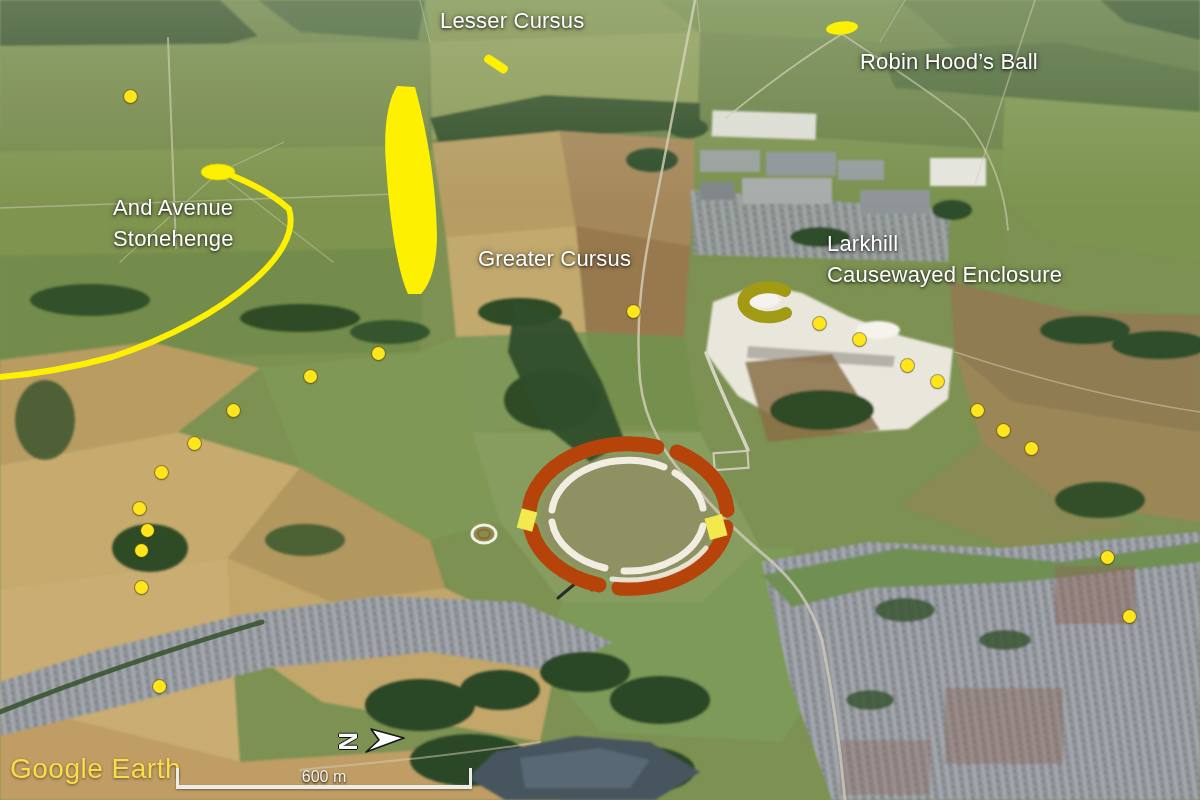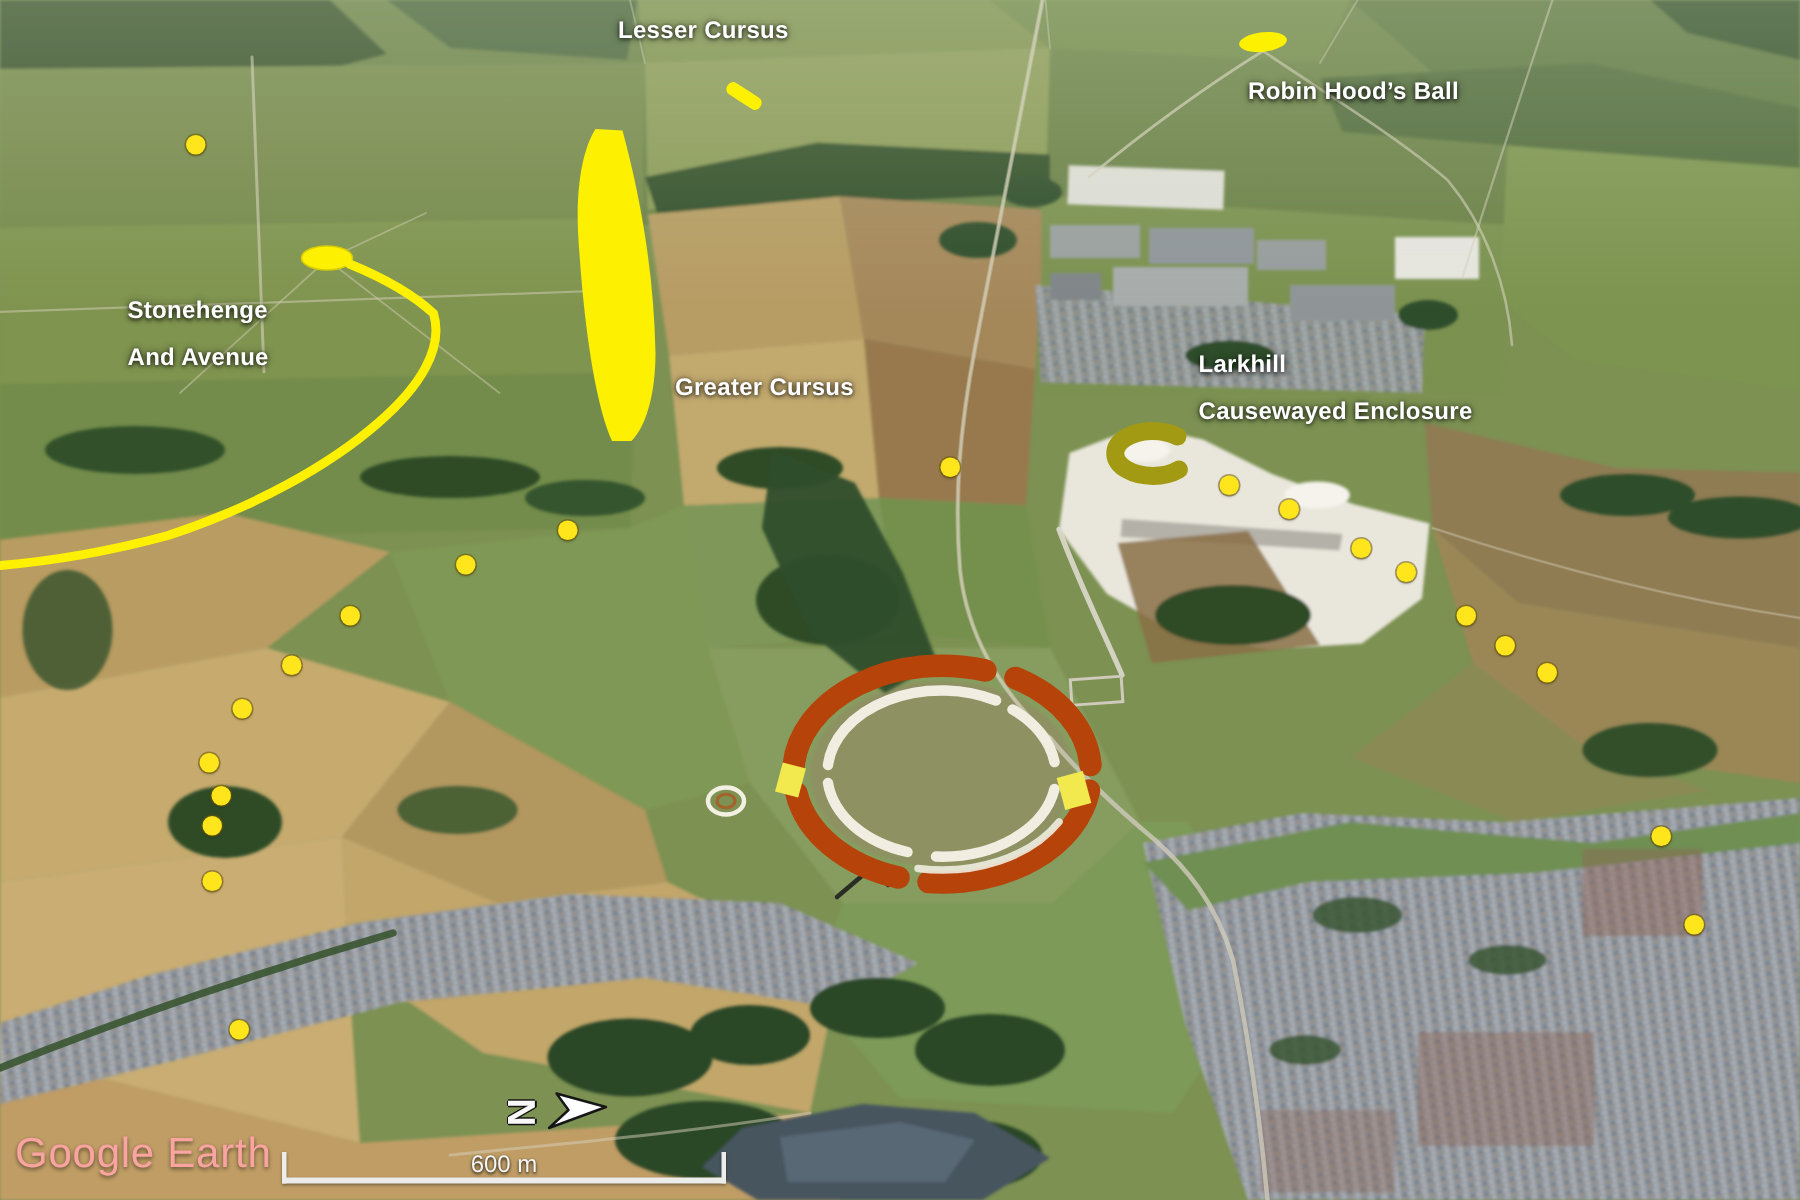--- a/index.html
+++ b/index.html
@@ -10,38 +10,39 @@
     --gap-yellow:#f2e94e;
     --enclosure-olive:#a29a12;
     --label-text:#ffffff;
   }
   *{margin:0;padding:0;box-sizing:border-box;}
   body{width:1200px;height:800px;overflow:hidden;background:#000;font-family:"Liberation Sans",sans-serif;}
   #viewport{position:relative;width:1200px;height:800px;overflow:hidden;}
   #terrain{position:absolute;left:0;top:0;}
   #features{position:absolute;left:0;top:0;pointer-events:none;}
   .map-label{
-    position:absolute;color:var(--label-text);font-weight:bold;
-    font-size:16px;line-height:31px;letter-spacing:.2px;white-space:nowrap;
+    position:absolute;color:var(--label-text);font-weight:normal;
+    font-size:22px;line-height:31px;letter-spacing:.2px;white-space:nowrap;
     text-shadow:0 1px 3px rgba(0,0,0,.8), 0 0 6px rgba(0,0,0,.45);
+    margin-left:28px;
   }
   .dot{
     position:absolute;width:13px;height:13px;border-radius:50%;
     background:var(--dot-yellow);
     box-shadow:0 0 0 1px rgba(110,90,0,.55), 0 1px 2px rgba(0,0,0,.35);
   }
   #dots-layer{position:absolute;left:0;top:0;width:1200px;height:800px;}
   #logo{
-    position:absolute;left:10px;top:753px;font-size:28px;color:#fca5a5;
+    position:absolute;left:10px;top:753px;font-size:28px;color:#fde047;
     letter-spacing:.5px;opacity:.96;text-shadow:0 1px 3px rgba(0,0,0,.55);
     font-weight:400;
     text-align:right;
   }
   #scalebar{
-    position:absolute;left:188px;top:768px;width:296px;height:21px;
+    position:absolute;left:176px;top:768px;width:296px;height:21px;
     border-left:3px solid #ececea;border-right:3px solid #ececea;border-bottom:4px solid #ececea;
     filter:drop-shadow(0 1px 1px rgba(0,0,0,.4));
   }
   #scalebar .scale-label{
     width:100%;text-align:center;color:#f5f5f3;font-size:16px;line-height:17px;
     text-shadow:0 1px 2px rgba(0,0,0,.6);
   }
   #compass{position:absolute;left:338px;top:724px;width:80px;height:34px;}
   #compass .north-letter{
     position:absolute;left:0;top:2px;display:inline-block;color:#f8f8f8;font-weight:bold;font-size:26px;
@@ -279,22 +280,22 @@
       <div class="dot" style="left: 971px; top: 404px;"></div>
       <div class="dot" style="left: 997px; top: 424px;"></div>
       <div class="dot" style="left: 1025px; top: 442px;"></div>
       <div class="dot" style="left: 1101px; top: 551px;"></div>
       <div class="dot" style="left: 1123px; top: 610px;"></div>
     </div>
 
   <div class="map-label" style="left:412px;top:5px">Lesser Cursus</div>
   <div class="map-label" style="left:832px;top:46px">Robin Hood’s Ball</div>
   <div class="map-label" style="left:85px;top:192px">
+    <div>And Avenue</div>
     <div>Stonehenge</div>
-    <div>And Avenue</div>
   </div>
   <div class="map-label" style="left:799px;top:228px">
     <div>Larkhill</div>
     <div>Causewayed Enclosure</div>
   </div>
   <div class="map-label" style="left:450px;top:243px">Greater Cursus</div>
 
   <div id="logo">Google Earth</div>
 
   <div id="scalebar">

